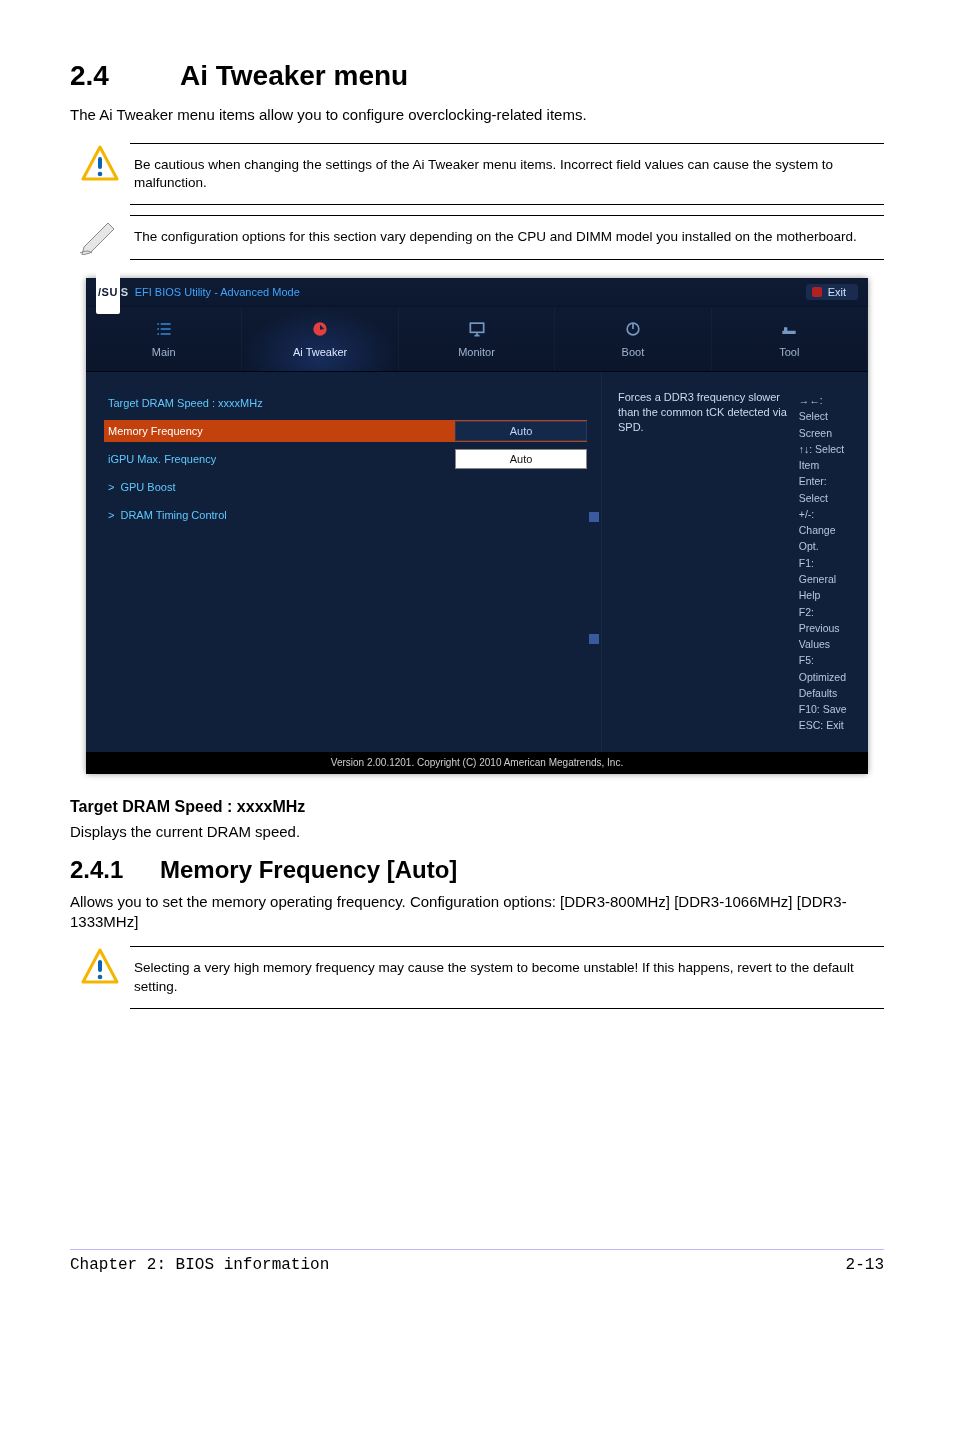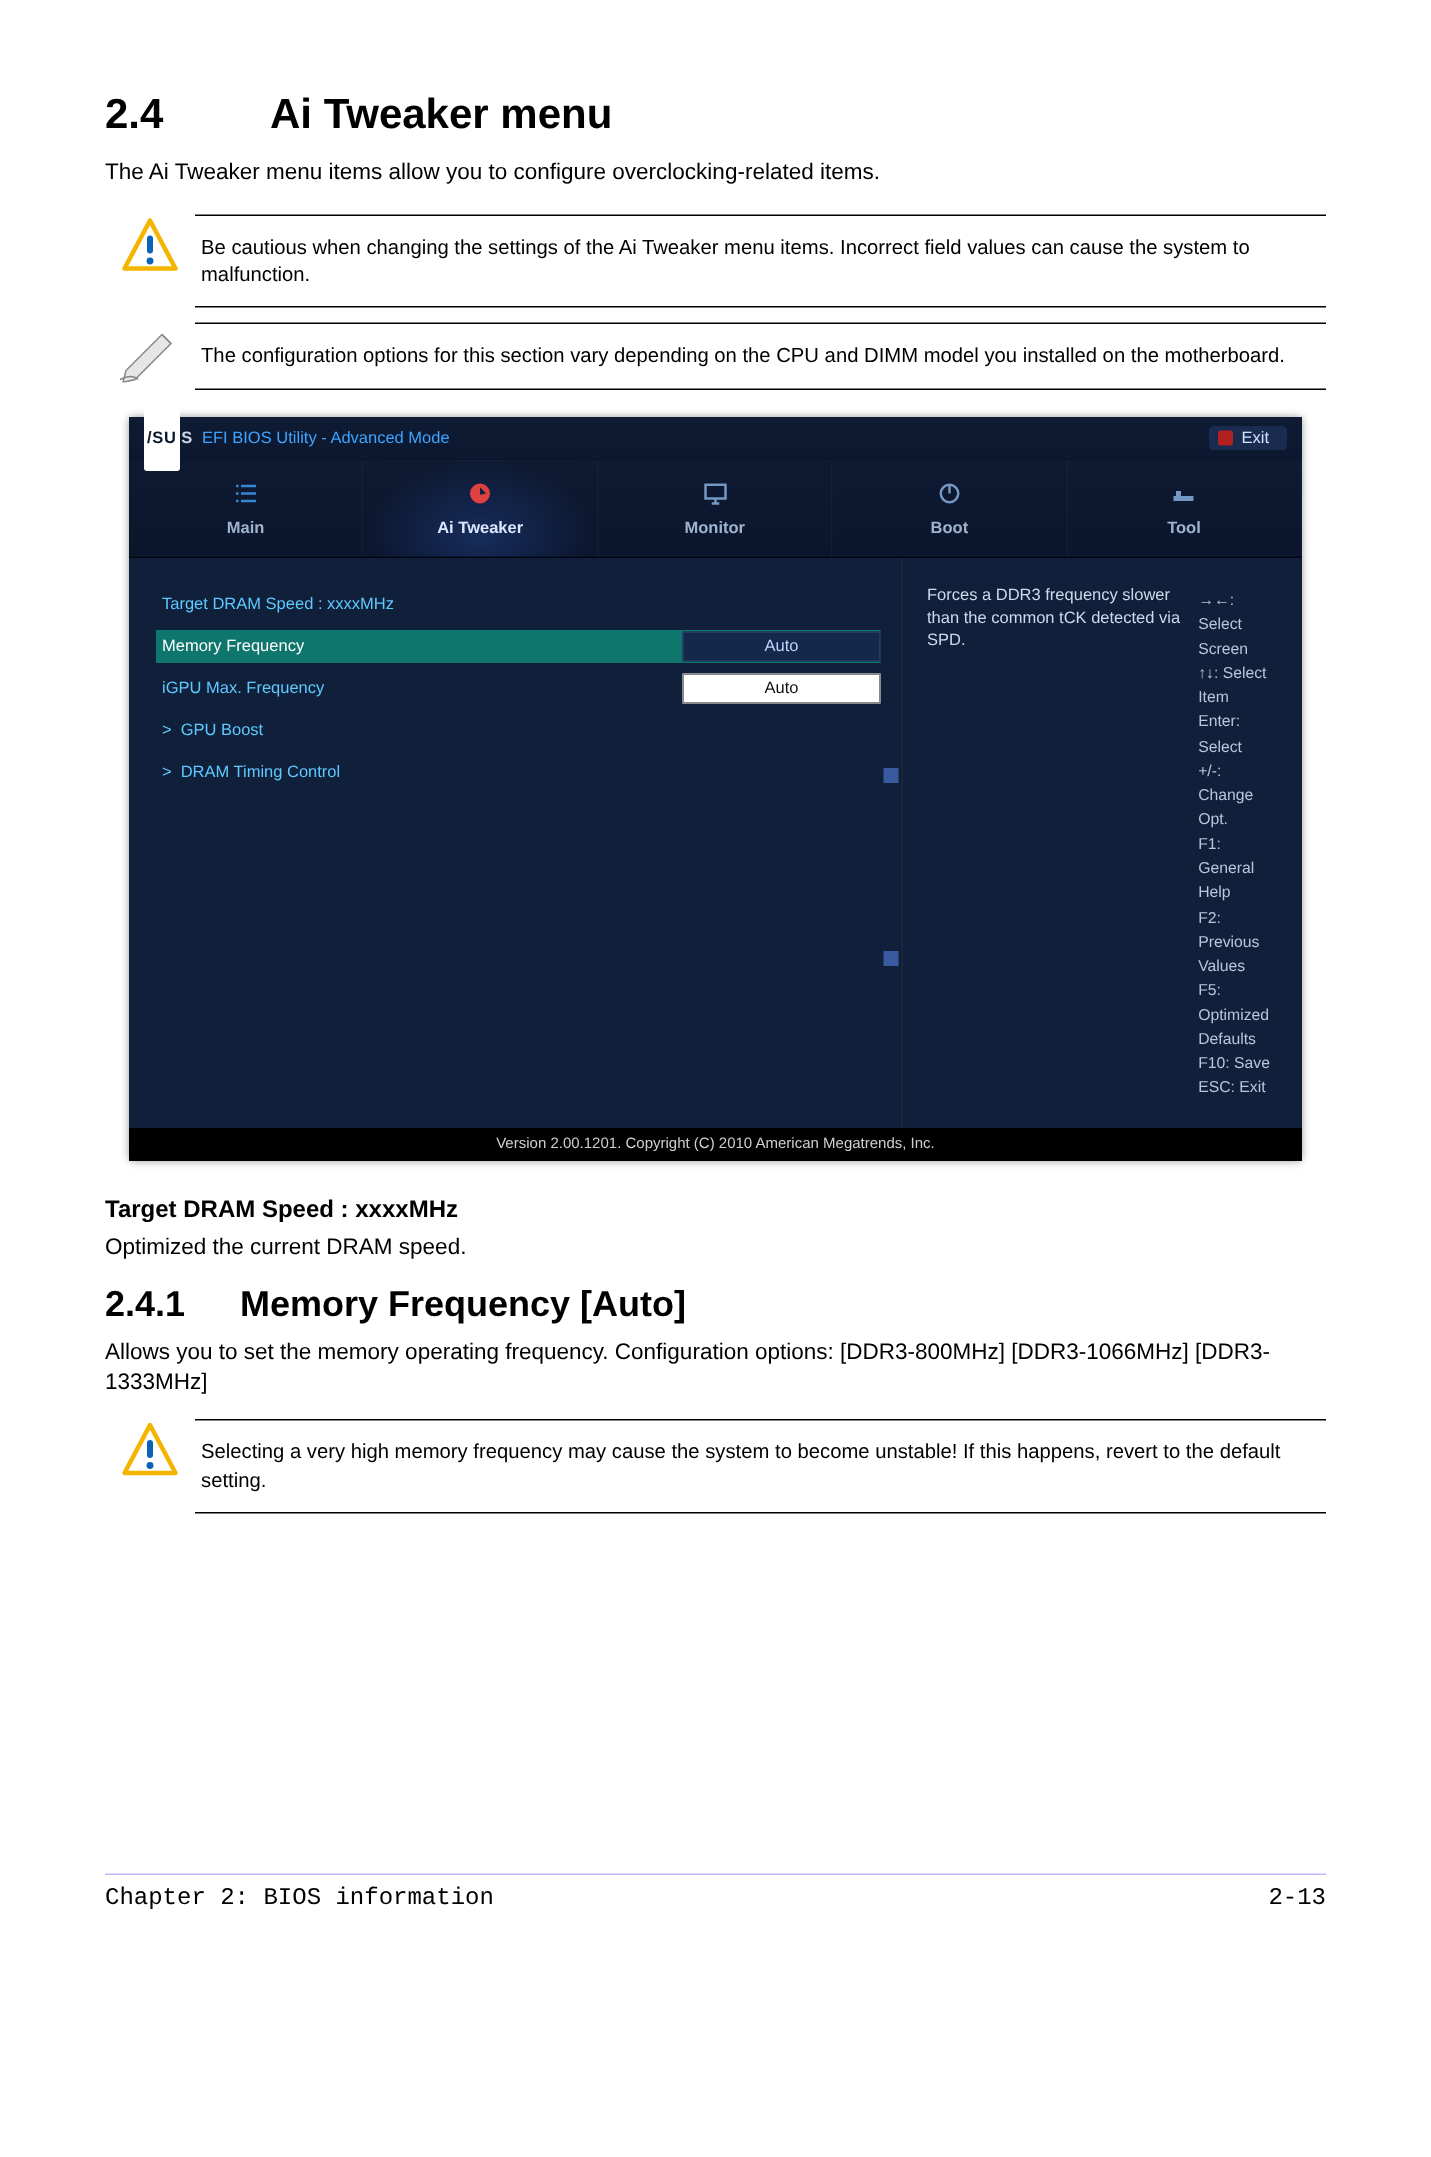--- a/index.html
+++ b/index.html
@@ -67,41 +67,40 @@
   .bios-tabs {
     display:flex; height:64px;
     background: linear-gradient(#0e1a32,#0b162c);
     border-bottom:1px solid #020612;
   }
   .bios-tab {
     flex:1; display:flex; flex-direction:column; align-items:center; justify-content:center;
     gap:7px; color:#9fb3cf; font-size:11px;
     border-right:1px solid rgba(255,255,255,.03);
     position:relative;
-    font-weight:bold;
   }
   .bios-tab.active {
     background: radial-gradient(ellipse at center 80%, rgba(60,120,255,.22), transparent 70%);
     color:#dce8ff;
   }
   .bios-tab svg { width:20px; height:20px; opacity:.8; }
   .bios-tab.active svg { opacity:1; }
   .bios-body { display:flex; min-height: 380px; }
   .bios-left { flex:1; padding: 20px 14px 14px 22px; position:relative;}
   .bios-right {
     width: 234px; padding: 18px 16px 0 16px;
     border-left: 1px solid rgba(255,255,255,.04);
     display:flex; 
   }
   .field-row {
     display:flex; align-items:center; height:22px;
     margin-bottom: 6px;
     color:#5fc9ff;
   }
-  .field-row.hl { background:#0f766e; color:#fff; padding-left:4px; margin-left:-4px; }
+  .field-row.hl { background:#c2410c; color:#fff; padding-left:4px; margin-left:-4px; }
   .field-label { flex:1; }
   .field-value {
     width:130px; height:18px; line-height:18px; text-align:center;
     font-size:11px;
   }
   .field-value.dark { background:#142849; color:#bcd4ff; border:1px solid #223b63;}
   .field-value.white { background:#fff; color:#111; border:1px solid #888;}
   .chev { color:#5fc9ff; margin-right:6px; font-size:11px; }
   .scroll-marker {
     position:absolute; right:2px; width:10px; height:10px; background:#3a5aa0;
@@ -234,21 +233,21 @@
           <div>F2: Previous Values</div>
           <div>F5: Optimized Defaults</div>
           <div>F10: Save   ESC: Exit</div>
         </div>
       </div>
     </div>
     <div class="bios-footer">Version  2.00.1201.   Copyright  (C)  2010  American  Megatrends,  Inc.</div>
   </div>
 
   <h3 class="sub">Target DRAM Speed : xxxxMHz</h3>
-  <p class="body">Optimized the current DRAM speed.</p>
+  <p class="body">Displays the current DRAM speed.</p>
 
   <h2 class="subsection">
     <span class="num">2.4.1</span><span>Memory Frequency [Auto]</span>
   </h2>
   <p class="body">Allows you to set the memory operating frequency. Configuration options: [DDR3-800MHz] [DDR3-1066MHz] [DDR3-1333MHz]</p>
 
   <div class="note-block">
     <div class="note-icon">
       <svg width="42" height="42" viewBox="0 0 42 42">
           <path d="M21 4 L38 36 L4 36 Z" fill="none" stroke="#f5b400" stroke-width="3" stroke-linejoin="round"></path>

